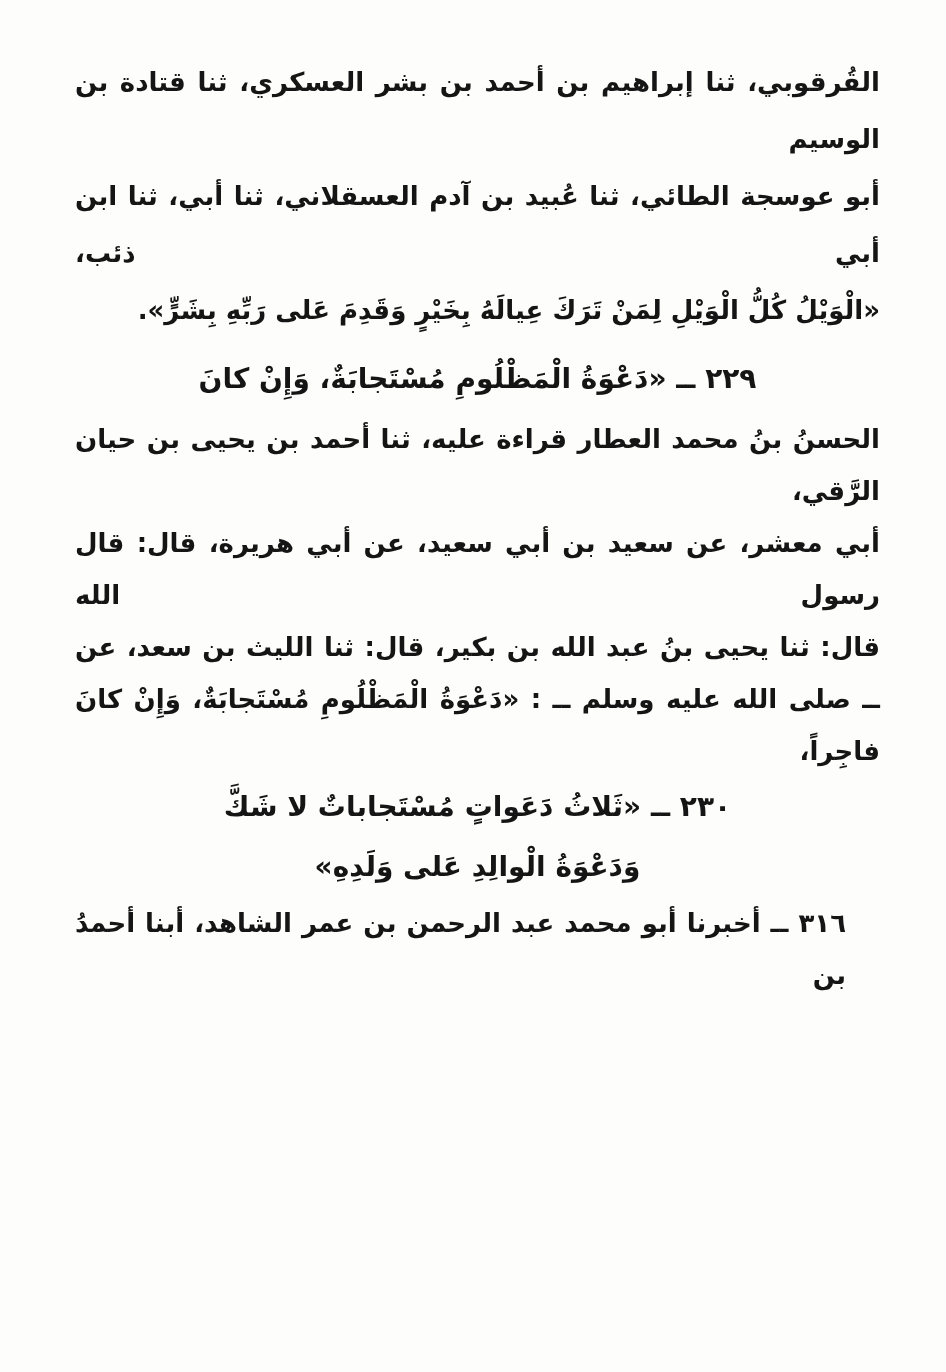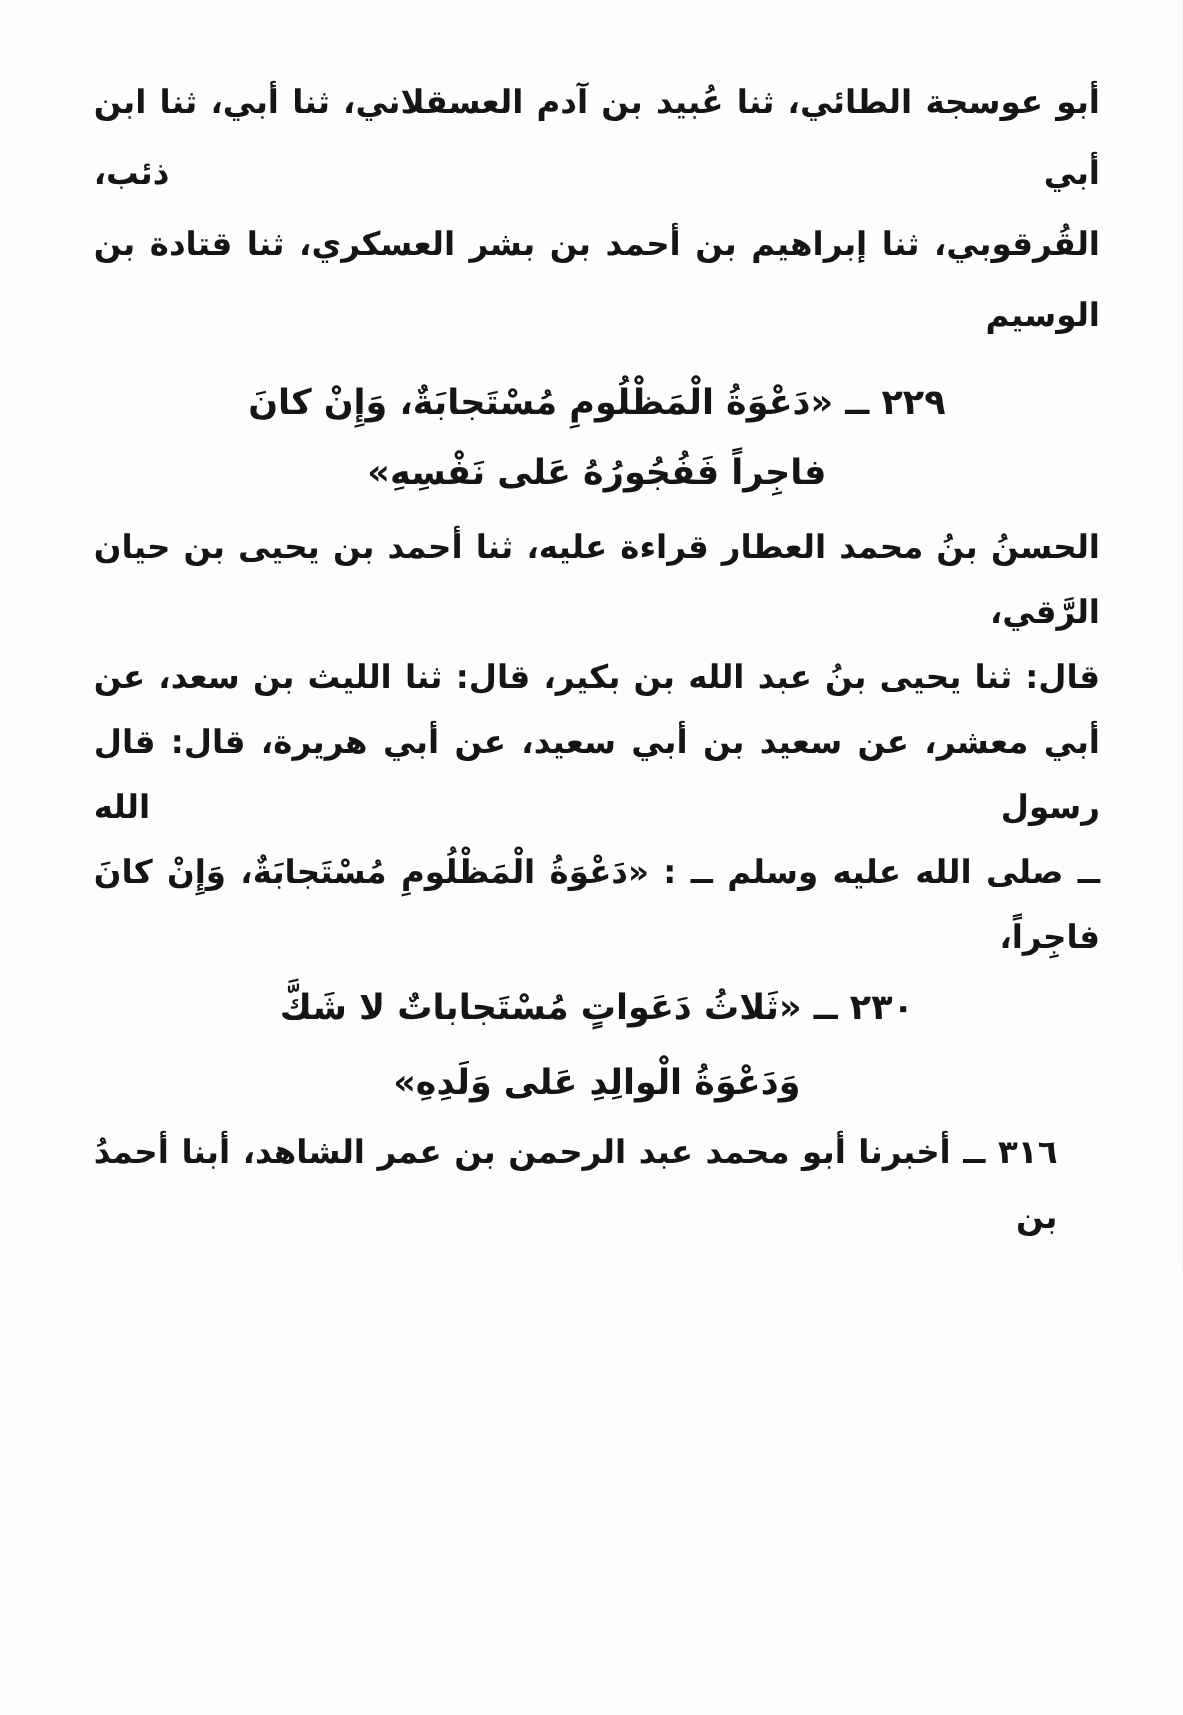--- a/index.html
+++ b/index.html
@@ -39,33 +39,33 @@
 
   .heading { font-size: 28px; font-weight: bold; }
 </style>
 </head>
 <body>
 
 <div class="page">
   <div class="text-block">
 
     <div class="body-text sec-intro">
+      <div class="line j">القُرقوبي، ثنا إبراهيم بن أحمد بن بشر العسكري، ثنا قتادة بن الوسيم</div>
       <div class="line j">أبو عوسجة الطائي، ثنا عُبيد بن آدم العسقلاني، ثنا أبي، ثنا ابن أبي ذئب،</div>
-      <div class="line j">القُرقوبي، ثنا إبراهيم بن أحمد بن بشر العسكري، ثنا قتادة بن الوسيم</div>
+      <div class="line r">«الْوَيْلُ كُلُّ الْوَيْلِ لِمَنْ تَرَكَ عِيالَهُ بِخَيْرٍ وَقَدِمَ عَلى رَبِّهِ بِشَرٍّ».</div>
     </div>
 
     <div class="heading sec-h229">
       <div class="line c">٢٢٩ ــ «دَعْوَةُ الْمَظْلُومِ مُسْتَجابَةٌ، وَإِنْ كانَ</div>
-      <div class="line c">فاجِراً فَفُجُورُهُ عَلى نَفْسِهِ»</div>
     </div>
 
     <div class="body-text sec-n315">
       <div class="line j">الحسنُ بنُ محمد العطار قراءة عليه، ثنا أحمد بن يحيى بن حيان الرَّقي،</div>
+      <div class="line j">أبي معشر، عن سعيد بن أبي سعيد، عن أبي هريرة، قال: قال رسول الله</div>
       <div class="line j">قال: ثنا يحيى بنُ عبد الله بن بكير، قال: ثنا الليث بن سعد، عن</div>
-      <div class="line j">أبي معشر، عن سعيد بن أبي سعيد، عن أبي هريرة، قال: قال رسول الله</div>
       <div class="line j">ــ صلى الله عليه وسلم ــ : «دَعْوَةُ الْمَظْلُومِ مُسْتَجابَةٌ، وَإِنْ كانَ فاجِراً،</div>
     </div>
 
     <div class="heading sec-h230">
       <div class="line c">٢٣٠ ــ «ثَلاثُ دَعَواتٍ مُسْتَجاباتٌ لا شَكَّ</div>
       <div class="line c">وَدَعْوَةُ الْوالِدِ عَلى وَلَدِهِ»</div>
     </div>
 
     <div class="body-text sec-n316">
       <div class="line j ind-sm">٣١٦ ــ أخبرنا أبو محمد عبد الرحمن بن عمر الشاهد، أبنا أحمدُ بن</div>

